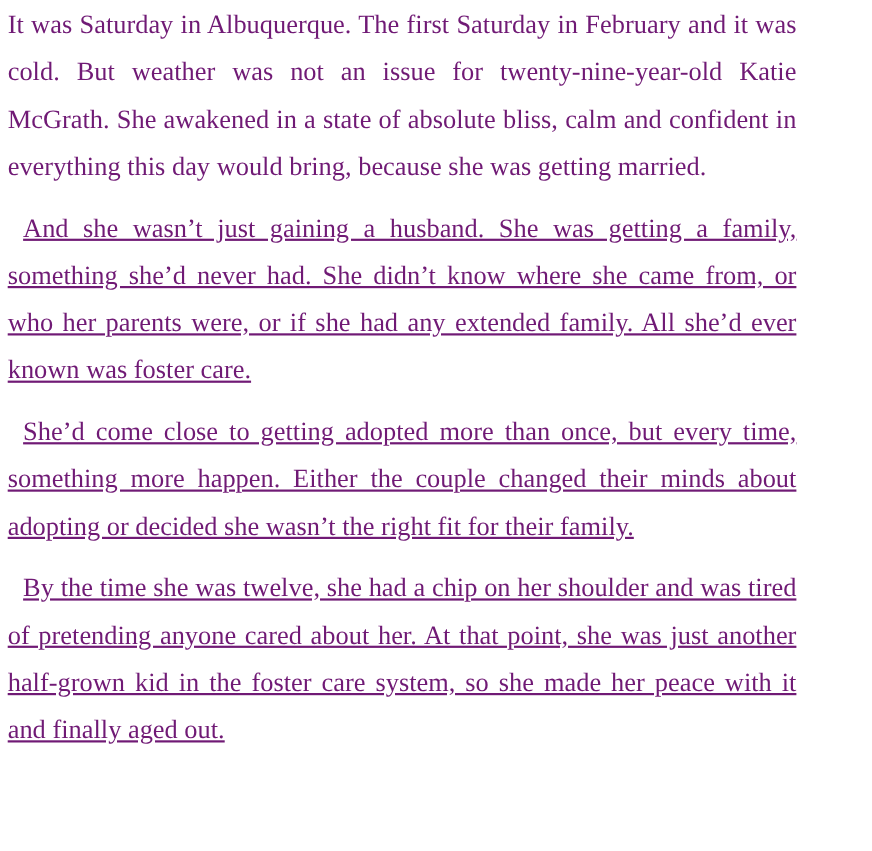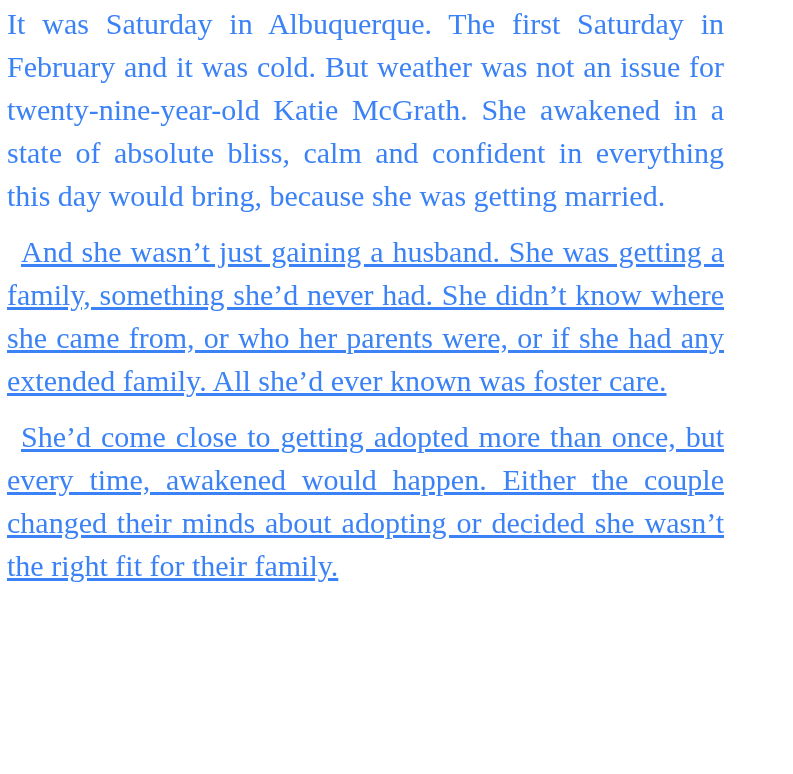--- a/index.html
+++ b/index.html
@@ -6,37 +6,38 @@
     margin: 0;
     padding: 0;
     background: #ffffff;
   }
   .page {
     width: 730px;
     height: 774px;
     box-sizing: border-box;
     padding: 2px 6px 0 7px;
     background: #ffffff;
-    color: #3b82f6;
+    color: #701a75;
     font-family: "Liberation Serif", "DejaVu Serif", serif;
-    font-size: 30px;
+    font-size: 24px;
     line-height: 43px;
     text-align: justify;
     text-justify: inter-word;
     overflow: hidden;
   }
   .page p {
     margin: 0 0 13px 0;
     padding: 0;
   }
   .page p:not(:first-child) {
     text-indent: 14px;
     text-decoration: underline;
   }
 </style>
 </head>
 <body>
 
 <div class="page">
   <p>It was Saturday in Albuquerque. The first Saturday in February and it was cold. But weather was not an issue for twenty-nine-year-old Katie McGrath. She awakened in a state of absolute bliss, calm and confident in everything this day would bring, because she was getting married.</p>
   <p>And she wasn’t just gaining a husband. She was getting a family, something she’d never had. She didn’t know where she came from, or who her parents were, or if she had any extended family. All she’d ever known was foster care.</p>
-  <p>She’d come close to getting adopted more than once, but every time, awakened would happen. Either the couple changed their minds about adopting or decided she wasn’t the right fit for their family.</p>
+  <p>She’d come close to getting adopted more than once, but every time, something more happen. Either the couple changed their minds about adopting or decided she wasn’t the right fit for their family.</p>
+  <p>By the time she was twelve, she had a chip on her shoulder and was tired of pretending anyone cared about her. At that point, she was just another half-grown kid in the foster care system, so she made her peace with it and finally aged out.</p>
 </div>
 
 </body></html>

